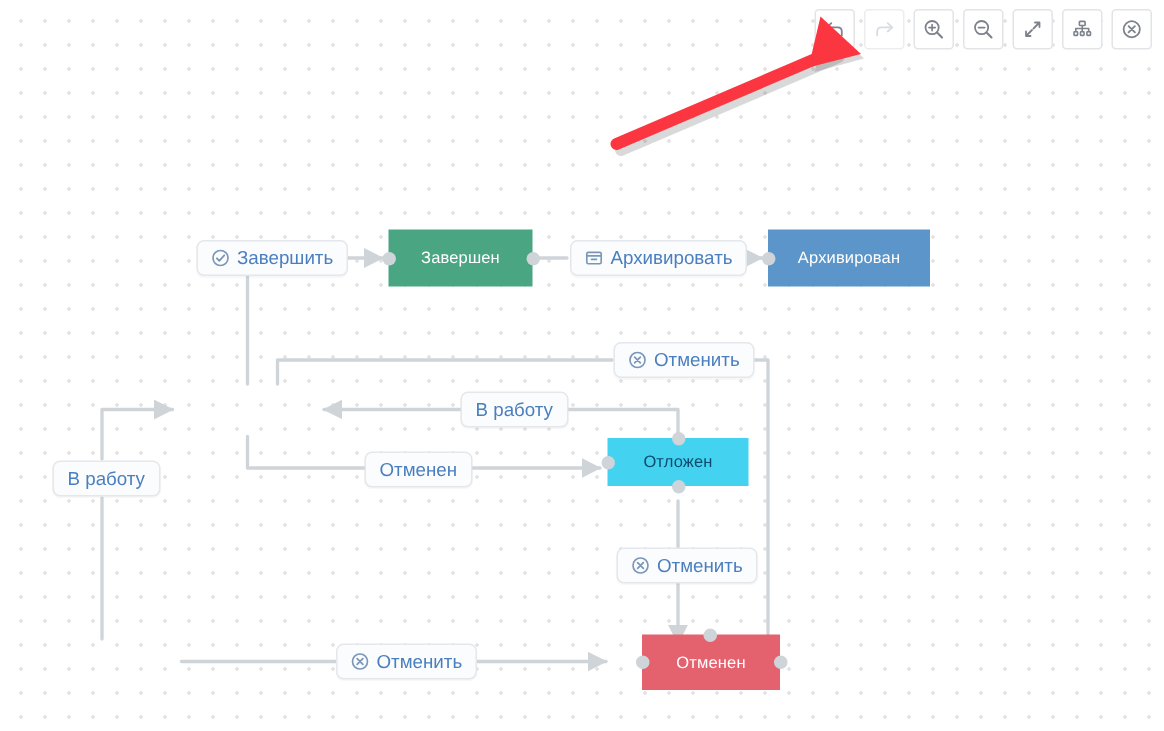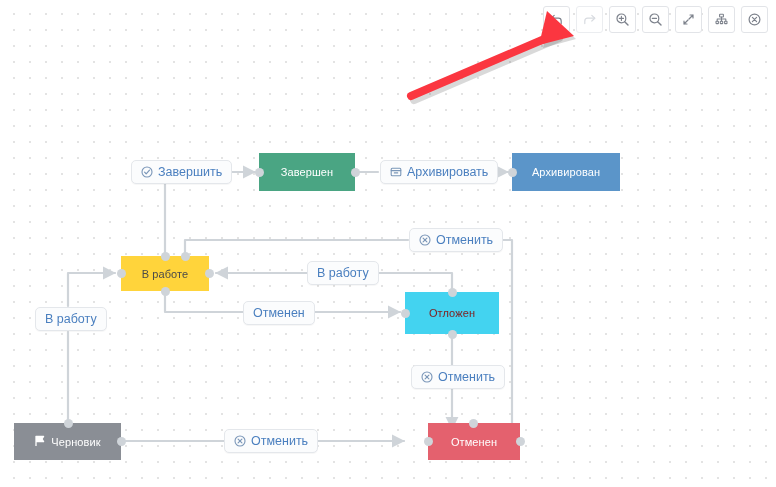--- a/index.html
+++ b/index.html
@@ -144,53 +144,35 @@
     <span class="nlabel">Завершен</span>
     <span class="port l"></span>
     <span class="port r"></span>
   </div>
 
   <div class="node" style="left:512px; top:153px; width:108px; height:38px; background:#5b95c9; color:#ffffff;">
     <span class="nlabel">Архивирован</span>
     <span class="port l"></span>
   </div>
 
-  <div class="node" style="left:121px; top:256px; width:88px; height:35px; background:#ffd43b; color:#4a4a4a;">
-    <span class="nlabel">В работе</span>
-    <span class="port l"></span>
-    <span class="port r"></span>
-    <span class="port t" style="left:40px;"></span>
-    <span class="port t" style="left:60px;"></span>
-    <span class="port b" style="left:40px;"></span>
-  </div>
-
-  <div class="node" style="left:405px; top:292px; width:94px; height:42px; background:#43d3f0; color:#7f1d1d;">
+
+  <div class="node" style="left:405px; top:292px; width:94px; height:32px; background:#43d3f0; color:#0c4a6e;">
     <span class="nlabel">Отложен</span>
     <span class="port l"></span>
     <span class="port t" style="left:43px;"></span>
     <span class="port b" style="left:43px;"></span>
   </div>
 
   <div class="node" style="left:428px; top:423px; width:92px; height:37px; background:#e4616e; color:#ffffff;">
     <span class="nlabel">Отменен</span>
     <span class="port l"></span>
     <span class="port r"></span>
     <span class="port t" style="left:41px;"></span>
   </div>
 
-  <div class="node" style="left:14px; top:423px; width:107px; height:37px; background:#8a8e95; color:#ffffff;">
-    <span class="flag">
-      <svg width="12" height="12" viewBox="0 0 12 12">
-          <path d="M2 1 L2 11 M2 1.4 L9.6 1.4 L8 4 L9.6 6.6 L2 6.6 Z" fill="#ffffff" stroke="#ffffff" stroke-width="1.3" stroke-linejoin="round"></path>
-        </svg>
-    </span>
-    <span class="nlabel">Черновик</span>
-    <span class="port t" style="left:50px;"></span>
-    <span class="port r"></span>
-  </div>
 
   <div class="chip" style="left:131px; top:160px;">
     <span class="cicon">
       <svg width="12" height="12" viewBox="0 0 12 12">
           <circle cx="6" cy="6" r="5" fill="none" stroke="#7a96b8" stroke-width="1.1"></circle>
           <path d="M3.6 6.2 L5.2 7.9 L8.5 4.2" fill="none" stroke="#7a96b8" stroke-width="1.2" stroke-linecap="round" stroke-linejoin="round"></path>
         </svg>
     </span>
     <span class="clabel">Завершить</span>
   </div>

